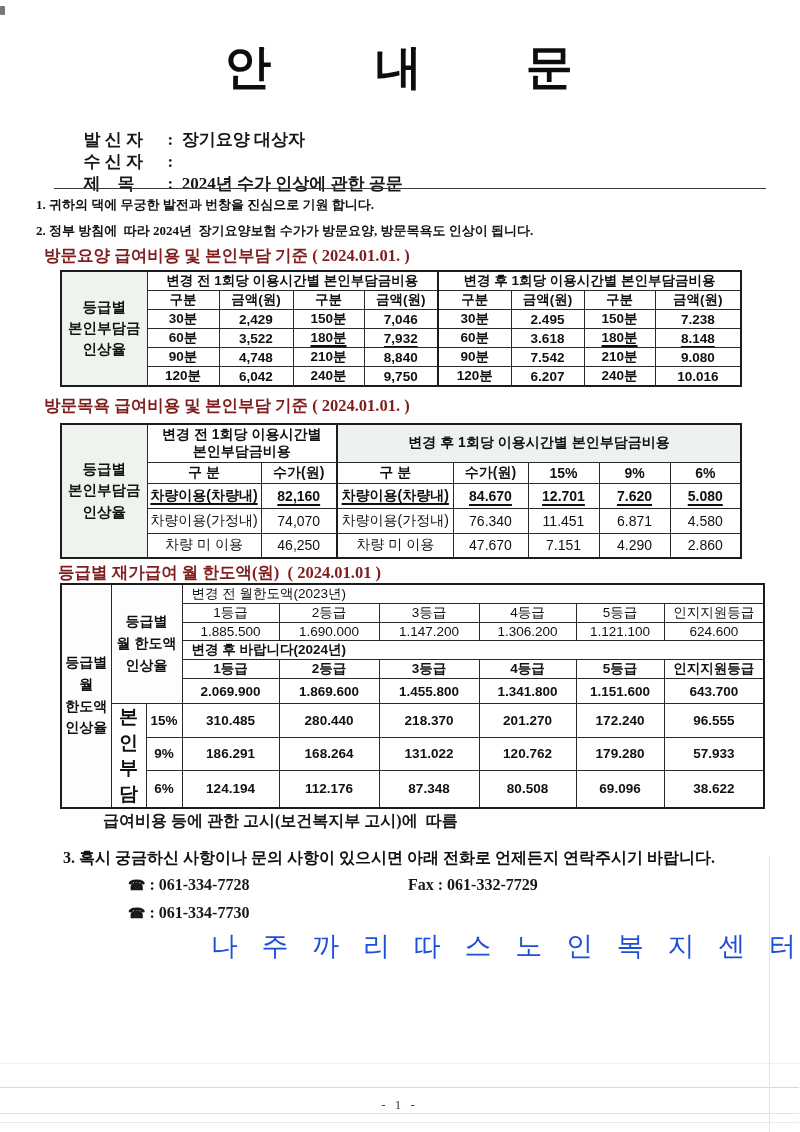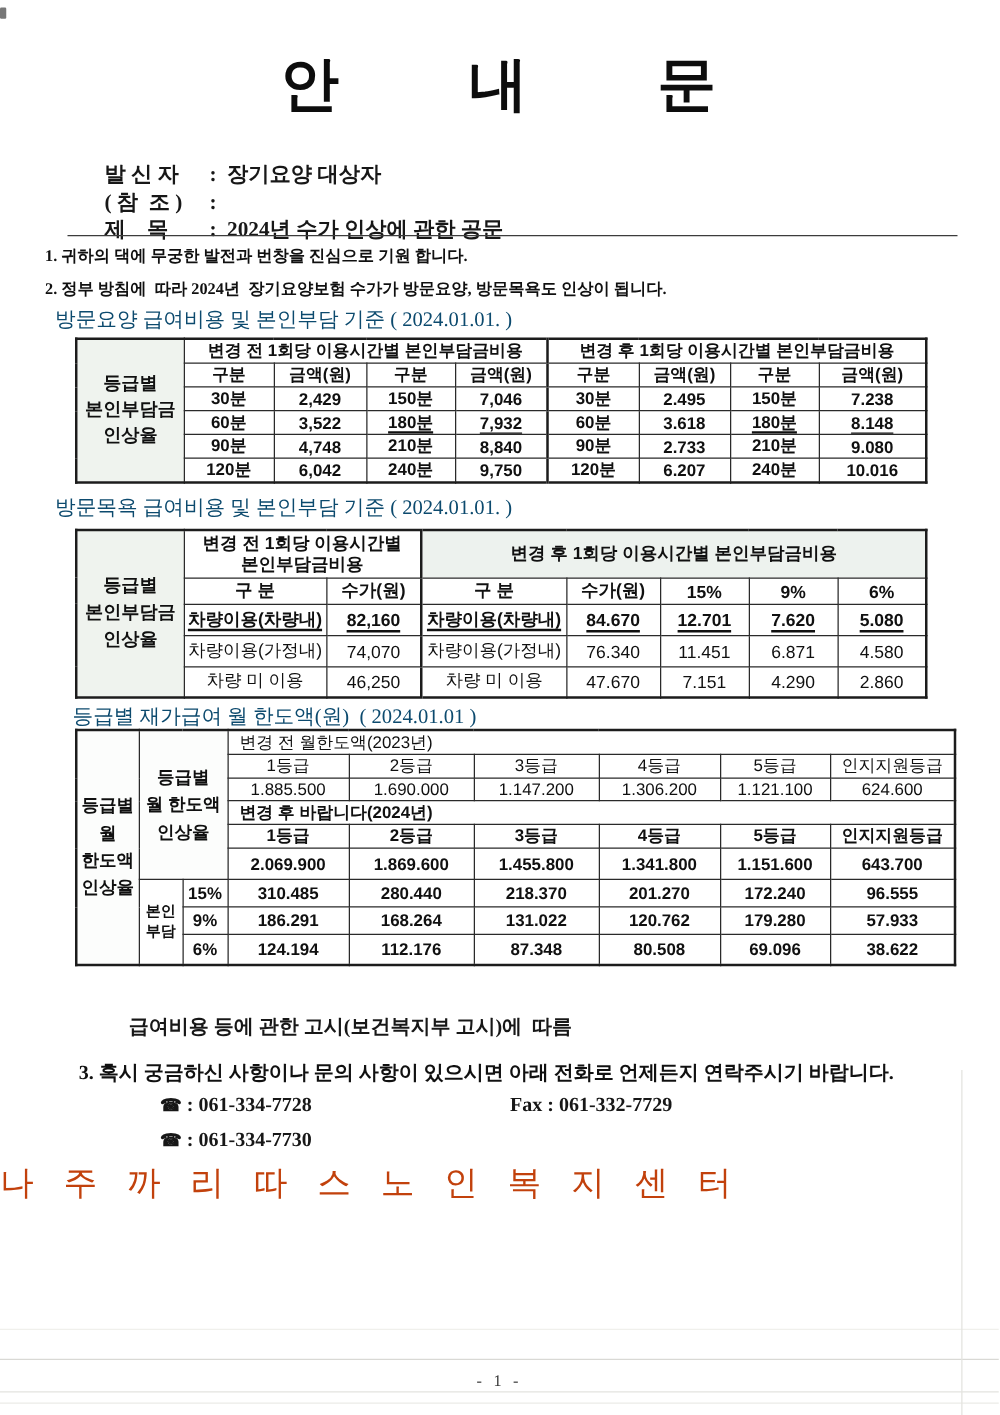--- a/index.html
+++ b/index.html
@@ -14,21 +14,21 @@
   .meta { left:58px; top:107px; font-size:17px; font-weight:700; }
   .meta-row { height:22px; line-height:22px; white-space:pre; }
   .meta-row .lab { display:inline-block; min-width:84px; white-space:pre; }
   .meta-row .val { white-space:pre; }
 
   .rule { left:54px; top:188px; width:712px; border-top:1.5px solid #3c3c3c; height:0; }
 
   .para { white-space:pre; font-size:13px; font-weight:700; color:#101010; }
   .p1 { left:36px; top:196px; }
   .p2 { left:36px; top:222px; }
-  .sec { white-space:pre; font-size:16.5px; font-weight:400; color:#0c4a6e; }
+  .sec { white-space:pre; font-size:16.5px; font-weight:700; color:#7f1d1d; }
   .sec1 { left:44px; top:245px; }
   .sec2 { left:44px; top:395px; }
   .sec3 { left:58px; top:562px; }
 
   table.tbl { border-collapse:collapse; table-layout:fixed; position:absolute;
               font-family:"Liberation Sans", sans-serif; color:#101010; }
   table.tbl td { border:1px solid #2a2a2a; text-align:center; vertical-align:middle;
                  padding:0 2px; overflow:hidden; }
   table.tbl { border:2px solid #1c1c1c; }
   td.dv { border-left:2px solid #1c1c1c !important; }
@@ -44,36 +44,36 @@
   td.tint { background:#edf2ee; }
   td.sh { font-weight:700;margin-top:44px; }
   .u  { text-decoration:underline; text-underline-offset:3px; text-decoration-thickness:1.5px; }
   .bd { font-weight:700; }
 
   .t3 td.hd3 { text-align:left; padding-left:9px; font-weight:400;margin-top:29px; }
   .t3 td.hd3.b { font-weight:700; }
   .t3 td.b { font-weight:700; }
   td.lab3 { background:#fcfdfc; font-size:14px; font-weight:700; }
   td.lab3 .ln { display:block; line-height:1.55; }
-  td.cplab { font-weight:700; font-size:12px; }
+  td.cplab { font-weight:700; font-size:19px; }
   td.cplab .ln { display:block; line-height:1.35; }
   td.pct { font-weight:700; }
 
   .note { white-space:pre; font-size:16px; font-weight:700; }
   .n1 { left:86px; top:784px; }
   .n2 { left:103px; top:811px; }
   .p3 { left:63px; top:848px; font-size:16px; }
   .phone { font-size:16px; font-weight:700; white-space:pre;margin-left:48px; }
   .ph1 { left:80px; top:876px; }
   .fax { left:360px; top:876px; }
   .ph2 { left:80px; top:904px; }
   .phone .bell { font-size:14px; }
 
-  .org { left:0; top:928px; width:100%; text-align:left; font-size:27px; font-weight:500;
-         letter-spacing:3px; word-spacing:11px; color:#c2410c; white-space:pre; }
+  .org { left:0; top:928px; width:100%; text-align:right; font-size:27px; font-weight:500;
+         letter-spacing:3px; word-spacing:11px; color:#1d4ed8; white-space:pre; }
 
   .scanline { height:0; border-top:1px solid; }
   .sl1 { left:0;  top:1063px; width:800px; border-color:#f0f0ec; }
   .sl2 { left:0;  top:1087px; width:800px; border-color:#d9d9d5; }
   .sl3 { left:0;  top:1113px; width:800px; border-color:#e4e4e0; }
   .sl4 { left:0;  top:1122px; width:800px; border-color:#ecece8; }
   .edge-v { left:769px; top:856px; width:1px; height:276px; background:#e3e3df; }
   .speck { left:0; top:6px; width:5px; height:9px; background:#4a4a4a; opacity:.75; border-radius:1px; }
 
   .pageno { left:0; top:1097px; width:100%; text-align:center; font-size:13px;
@@ -86,21 +86,21 @@
 
   <div class="abs speck"></div>
 
   <div class="abs doc-title">안 내 문</div>
 
   <div class="abs meta">
     <div class="meta-row">
       <span class="lab">발 신 자</span><span class="val">:  장기요양 대상자</span>
     </div>
     <div class="meta-row">
-      <span class="lab">( 참  조 )</span><span class="val">:</span>
+      <span class="lab">수 신 자</span><span class="val">:</span>
     </div>
     <div class="meta-row">
       <span class="lab">제    목</span><span class="val">:  2024년 수가 인상에 관한 공문</span>
     </div>
   </div>
 
   <div class="abs rule"></div>
 
   <div class="abs para p1">1. 귀하의 댁에 무궁한 발전과 번창을 진심으로 기원 합니다.</div>
   <div class="abs para p2">2. 정부 방침에  따라 2024년  장기요양보험 수가가 방문요양, 방문목욕도 인상이 됩니다.</div>
@@ -158,21 +158,21 @@
         <td>3.618</td>
         <td class="u">180분</td>
         <td class="u">8.148</td>
       </tr>
       <tr style="height:19px">
         <td>90분</td>
         <td>4,748</td>
         <td>210분</td>
         <td>8,840</td>
         <td class="dv">90분</td>
-        <td>2.733</td>
+        <td>7.542</td>
         <td>210분</td>
         <td>9.080</td>
       </tr>
       <tr style="height:19px">
         <td>120분</td>
         <td>6,042</td>
         <td>240분</td>
         <td>9,750</td>
         <td class="dv">120분</td>
         <td>6.207</td>

